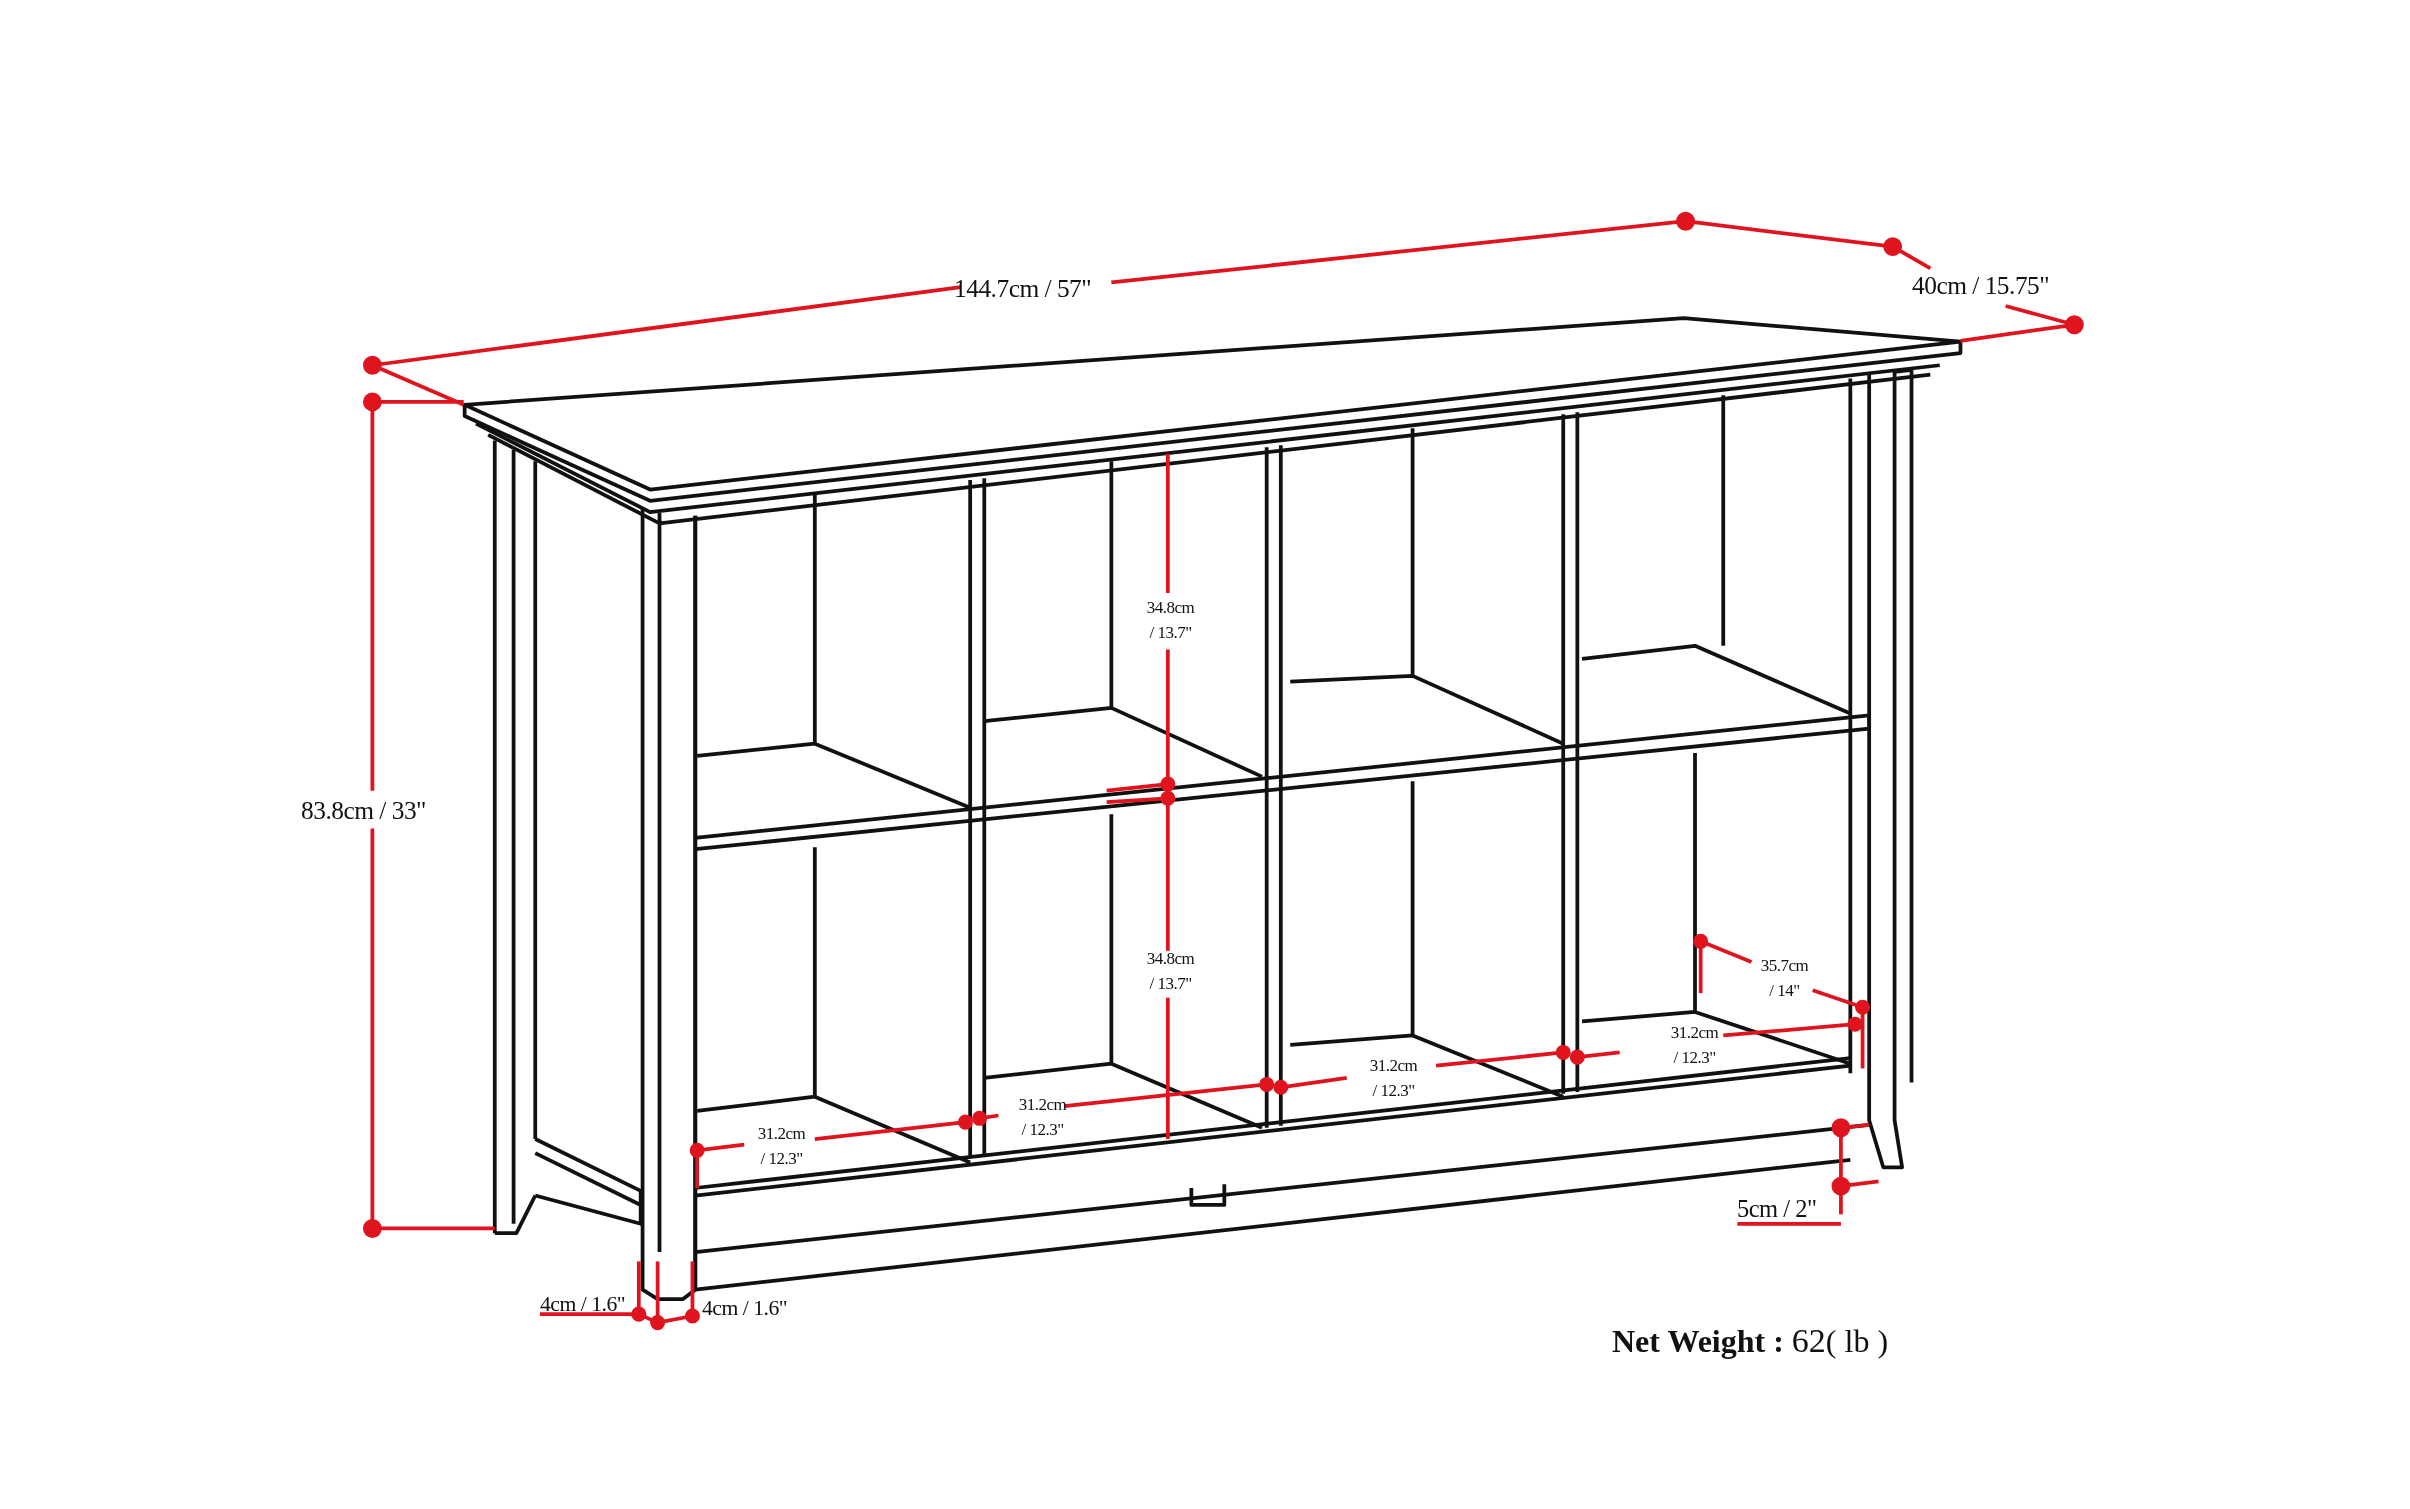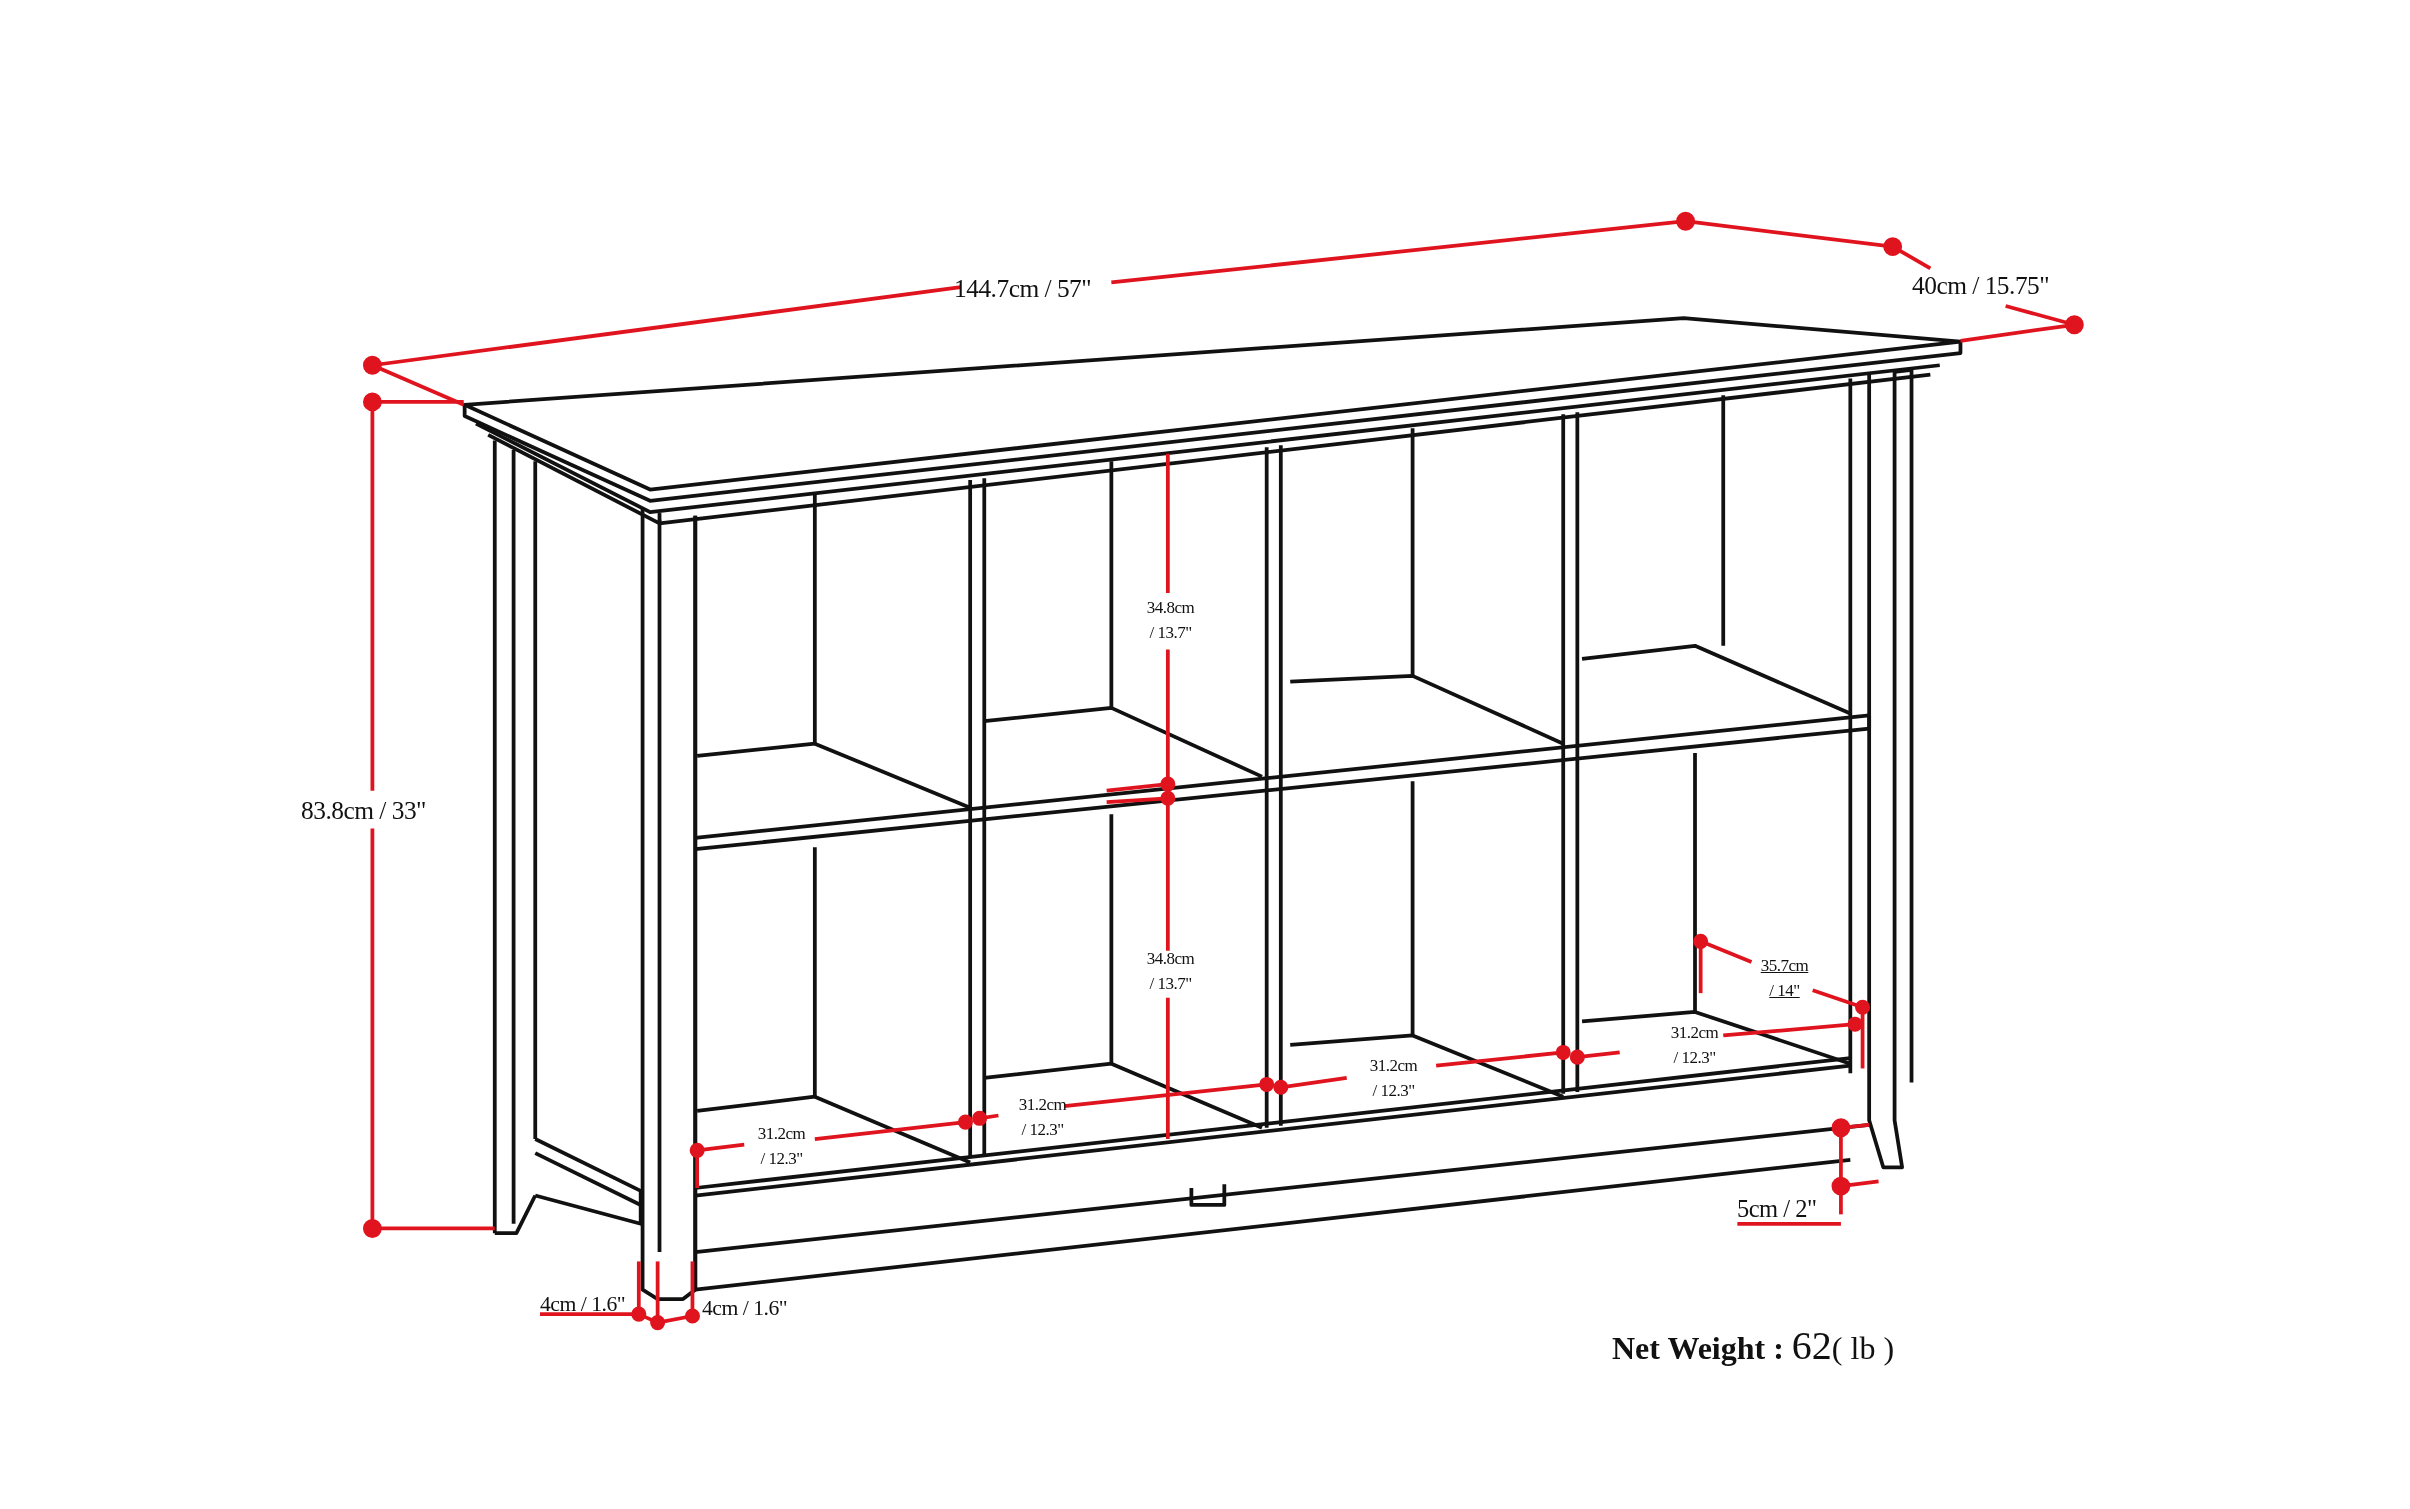--- a/index.html
+++ b/index.html
@@ -1,21 +1,21 @@
 <!DOCTYPE html>
 <html style="font-size:15px"><head>
 <meta charset="utf-8">
 <style>
   html, body { margin: 0; padding: 0; background: #ffffff; }
   body { width: 2411px; height: 1509px; position: relative; overflow: hidden; font-family: "Liberation Serif", "DejaVu Serif", serif; }
   #drawing { position: absolute; left: 0; top: 0; width: 2411px; height: 1509px; }
   .lbl { position: absolute; color: #111; font-family: "Liberation Serif", "DejaVu Serif", serif; font-size: 17px; line-height: 25.4px; white-space: nowrap; letter-spacing: -0.5px; }
   .lbl.center { text-align: center; }
   .weight { position: absolute; left: 1612px; top: 1322px; font-family: "Liberation Serif", "DejaVu Serif", serif; color: #111; font-weight: bold; font-size: 32px; white-space: nowrap; }
-  .weight .num { font-size: 40px; font-weight: normal; }
+  .weight .num { font-size: 34px; font-weight: normal; }
   .weight .unit { font-weight: normal; }
 </style>
 </head>
 <body>
 
 <svg id="drawing" viewBox="0 0 2560 1603" xmlns="http://www.w3.org/2000/svg">
   <g fill="none" stroke="#111" stroke-width="4" stroke-linejoin="round">
 
     <polygon points="493,430 1788,338 2082,363 690,520"></polygon>
 
@@ -155,21 +155,21 @@
 <div class="lbl" style="left:301px;top:798px;font-size:25.4px;">83.8cm / 33"</div>
 
 <div class="lbl center" style="left:1130px;top:595px;width:81px;">
   <div>34.8cm</div>
   <div>/ 13.7"</div>
 </div>
 <div class="lbl center" style="left:1130px;top:946px;width:81px;">
   <div>34.8cm</div>
   <div>/ 13.7"</div>
 </div>
-<div class="lbl center" style="left:1747px;top:953px;width:75px;text-decoration:underline;">
+<div class="lbl center" style="left:1747px;top:953px;width:75px;">
   <div>35.7cm</div>
   <div>/ 14"</div>
 </div>
 <div class="lbl center" style="left:744px;top:1121px;width:75px;">
   <div>31.2cm</div>
   <div>/ 12.3"</div>
 </div>
 <div class="lbl center" style="left:1005px;top:1092px;width:75px;">
   <div>31.2cm</div>
   <div>/ 12.3"</div>

